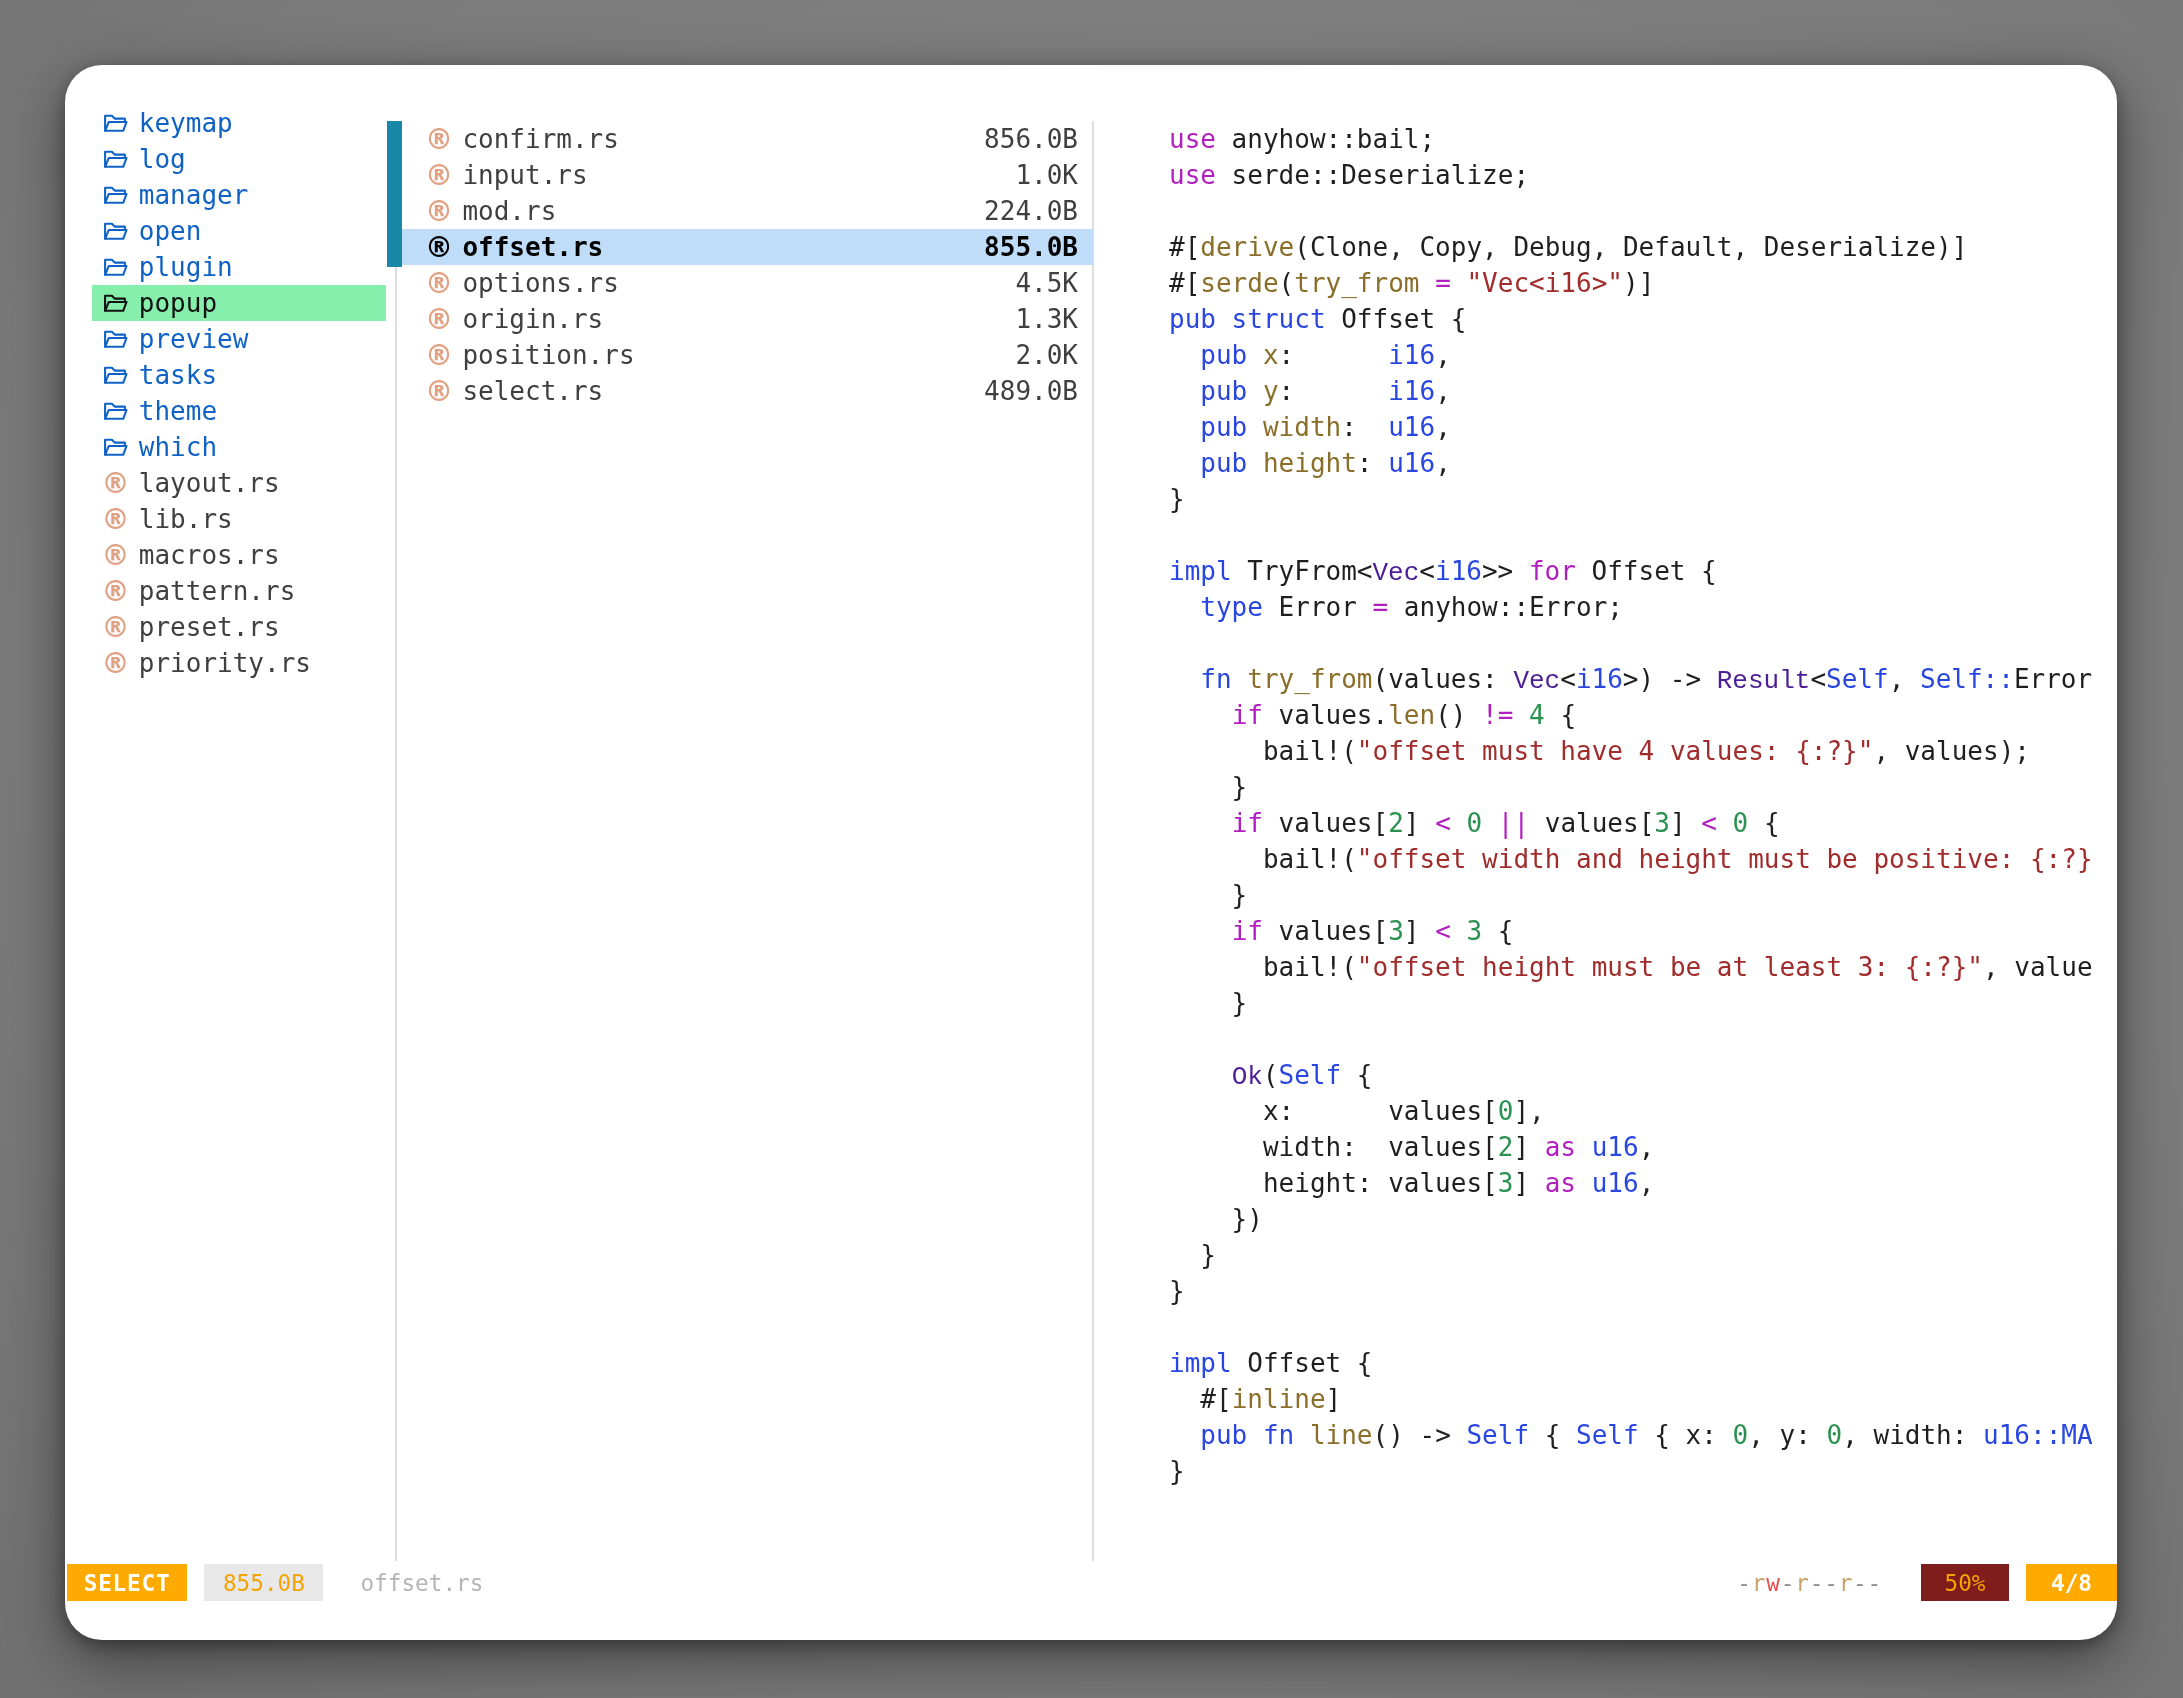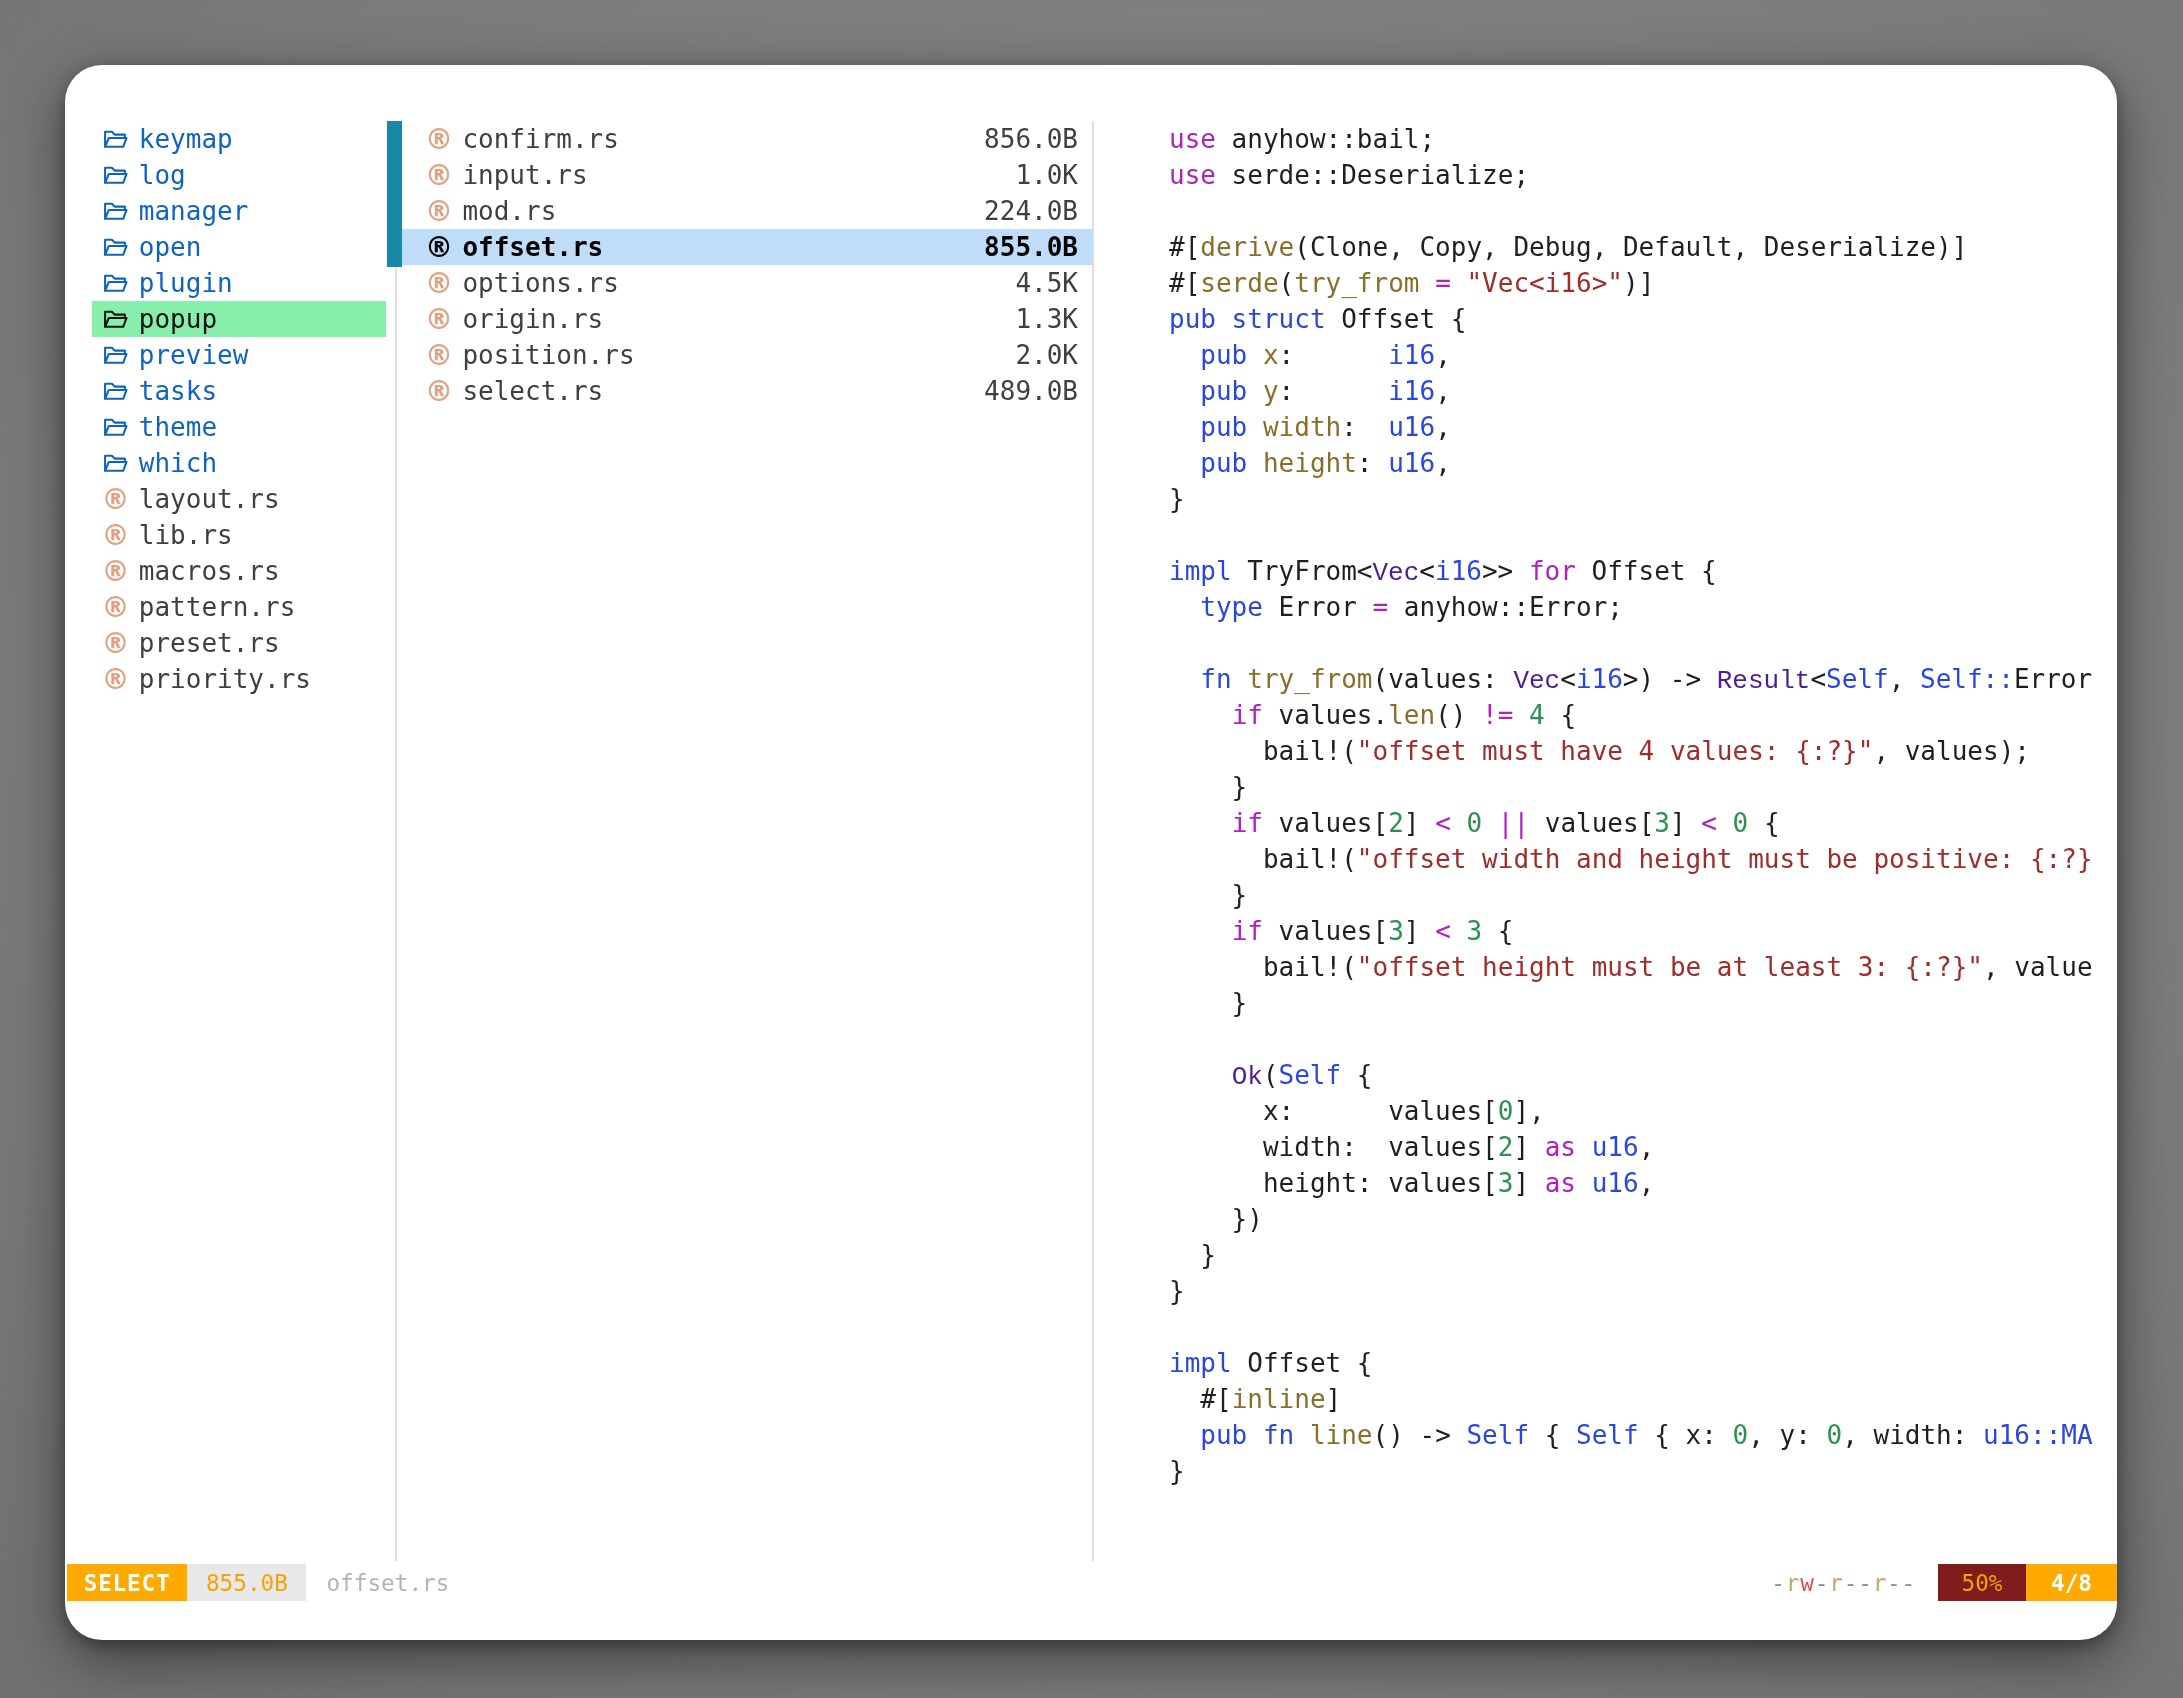--- a/index.html
+++ b/index.html
@@ -12,21 +12,21 @@
   .divider{position:absolute;top:56px;width:1.7px;height:1440px;background:#dedede;}
   .divider-1{left:330px;}
   .divider-2{left:1027px;}
   .scroll-indicator{position:absolute;left:322px;top:56px;width:15px;height:146px;background:#1887a8;z-index:3;}
 
   
   .row{height:36px;display:flex;align-items:center;font-size:26px;white-space:pre;}
   .icon{width:30px;display:inline-flex;justify-content:center;align-items:center;margin-right:8.4px;flex:0 0 30px;}
   .rust-icon{font-family:"DejaVu Sans",sans-serif;font-size:28px;color:#e2a183;font-weight:bold;}
 
-  .sidebar{position:absolute;left:27px;top:56px;width:294px;text-align:center;}
+  .sidebar{position:absolute;left:27px;top:40px;width:294px;text-align:center;}
   .side-row{color:#1063c5;padding-left:8.4px;}
   .side-row .rust-icon{display:none;}
   .side-row.rust{color:#3f3f3f;}
   .side-row.rust .rust-icon{display:inline-flex;}
   .side-row.selected{background:#86efac;color:#121212;}
 
   .filelist{position:absolute;left:337px;top:56px;width:691px;}
   .file-row{color:#3f3f3f;padding:0 15px 0 22px;}
   .file-row .size{margin-left:auto;}
   .file-row.selected{background:#bfdcf9;color:#000;font-weight:bold;}
@@ -42,21 +42,21 @@
   .tk-t{color:#4c1d95;font-family:Liberation Mono, monospace;}
   .tk-f{color:#8a6e29;}
   .tk-n{color:#2a9150;}
   .tk-s{color:#a12c2c;}
   .tk-pd{color:#8e8e8e;}
   .tk-pr{color:#c9a468;}
   .tk-pw{color:#e05252;}
 
   
   .statusbar{position:absolute;left:0;right:0;top:1499px;height:37px;display:flex;align-items:stretch;
-             font-size:22.7px;padding-left:1.7px;}
+             font-size:22.7px;padding-left:1.7px;gap:17px;}
   .badge{display:flex;align-items:center;}
   .badge-mode{background:#feaa01;color:#fff;font-weight:bold;padding:0 17px;letter-spacing:0.8px;}
   .badge-size{background:#e8e8e8;color:#f5a300;padding:0 18.5px;}
   .status-name{color:#b4b4b4;margin-left:20px;display:flex;align-items:center;}
   .spacer{flex:1;}
   .perms{display:flex;align-items:center;margin-right:22px;letter-spacing:0.8px;}
   .badge-percent{background:#7f1d1d;color:#f5a300;padding:0 23.5px;}
   .badge-pos{background:#feaa01;color:#fff;font-weight:bold;padding:0 25px;}
 </style>
 </head>

